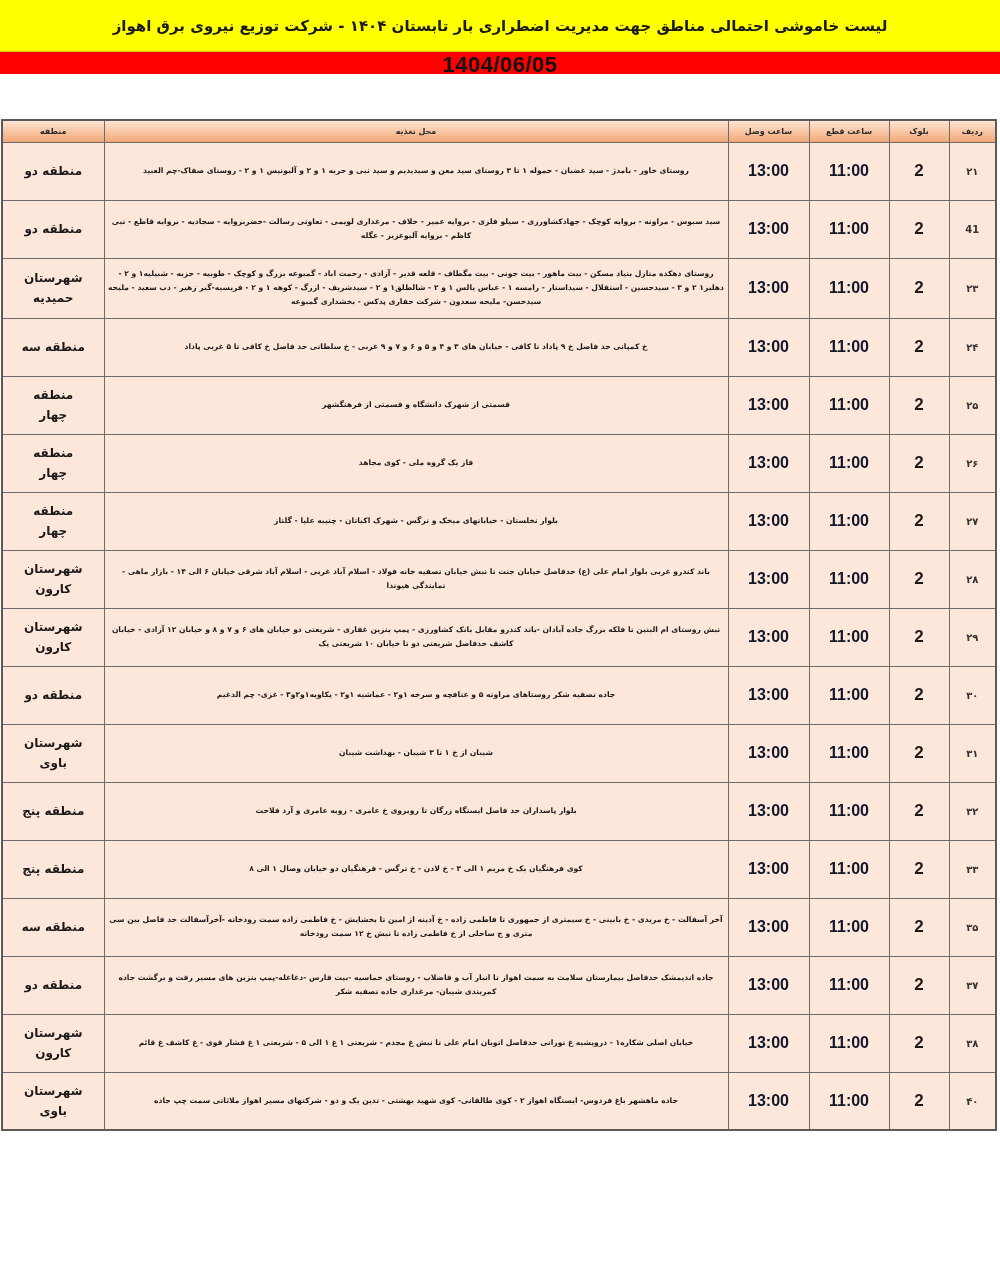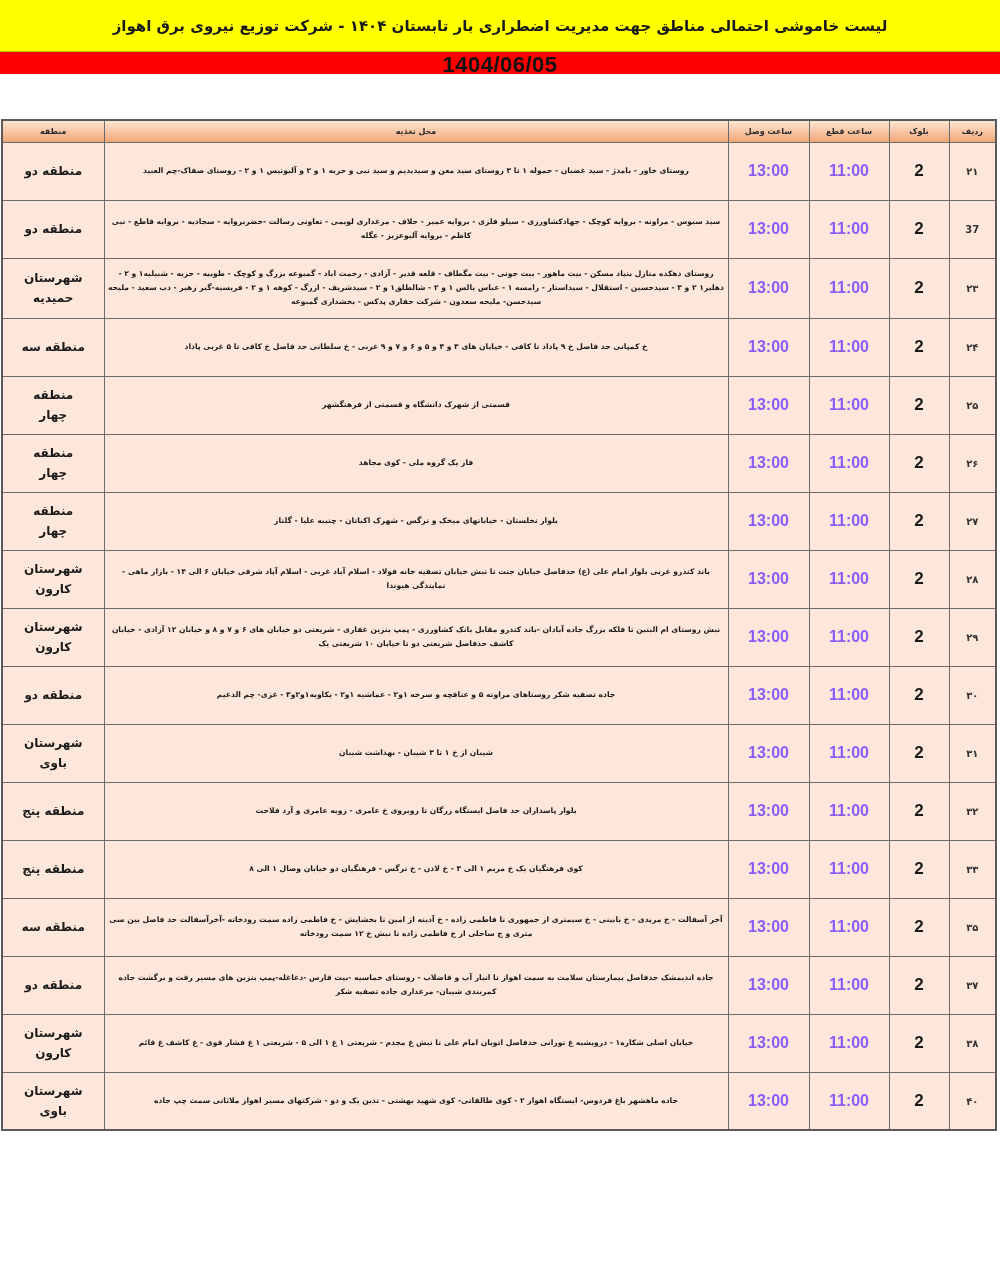--- a/index.html
+++ b/index.html
@@ -39,21 +39,21 @@
   }
   .col-region { width: 102px; }
   .col-location { width: 624px; }
   .col-on { width: 81px; }
   .col-off { width: 80px; }
   .col-block { width: 60px; }
   .col-row { width: 47px; }
 
   td.region { direction: rtl; font-size: 12px; font-weight: bold; line-height: 1.7; padding: 0 16px; }
   td.location { direction: rtl; font-size: 7.6px; font-weight: bold; line-height: 1.9; padding: 8px 3px; }
-  td.time { font-family: "Liberation Sans", sans-serif; font-size: 16px; font-weight: bold; color: #8b5cf6; }
+  td.time { font-family: "Liberation Sans", sans-serif; font-size: 16px; font-weight: bold; color: #0f172a; }
   td.block { font-family: "Liberation Sans", sans-serif; font-size: 17px; font-weight: bold; }
   td.rownum { direction: rtl; font-size: 10px; font-weight: bold; color: #333; }
 </style>
 </head>
 <body>
 
 <div class="title-bar">
   <span>لیست خاموشی احتمالی مناطق جهت مدیریت اضطراری بار تابستان ۱۴۰۴ - شرکت توزیع نیروی برق اهواز</span>
 </div>
 
@@ -88,21 +88,21 @@
         <td class="time">11:00</td>
         <td class="block">2</td>
         <td class="rownum">۲۱</td>
       </tr>
       <tr>
         <td class="region">منطقه دو</td>
         <td class="location">سید سبوس - مراونه - بروایه کوچک - جهادکشاورزی - سیلو فلزی - بروایه عمیر - حلاف - مرغداری لویمی - تعاونی رسالت -خضربروایه - سجادیه - بروایه قاطع - نبی کاظم - بروایه آلبوعزیز - عگله</td>
         <td class="time">13:00</td>
         <td class="time">11:00</td>
         <td class="block">2</td>
-        <td class="rownum">37</td>
+        <td class="rownum">41</td>
       </tr>
       <tr>
         <td class="region">شهرستان حمیدیه</td>
         <td class="location">روستای دهکده منازل بنیاد مسکن - بیت ماهور - بیت جونی - بیت مگطاف - قلعه قدیر - آزادی - رحمت اباد - گمبوعه بزرگ و کوچک - طوبیه - حزبه - شبیلیه۱ و ۲ - دهلیز۱ ۲ و ۳ - سیدحسین - استقلال - سیداستار - رامسه ۱ - عباس یالس ۱ و ۲ - شالطلق۱ و ۲ - سیدشریف - ازرگ - کوهه ۱ و ۲ - فریسیه-گبر زهیر - دب سعید - ملیحه سیدحسن- ملیحه سعدون - شرکت حفاری پدکس - بخشداری گمبوعه</td>
         <td class="time">13:00</td>
         <td class="time">11:00</td>
         <td class="block">2</td>
         <td class="rownum">۲۳</td>
       </tr>
       <tr>

